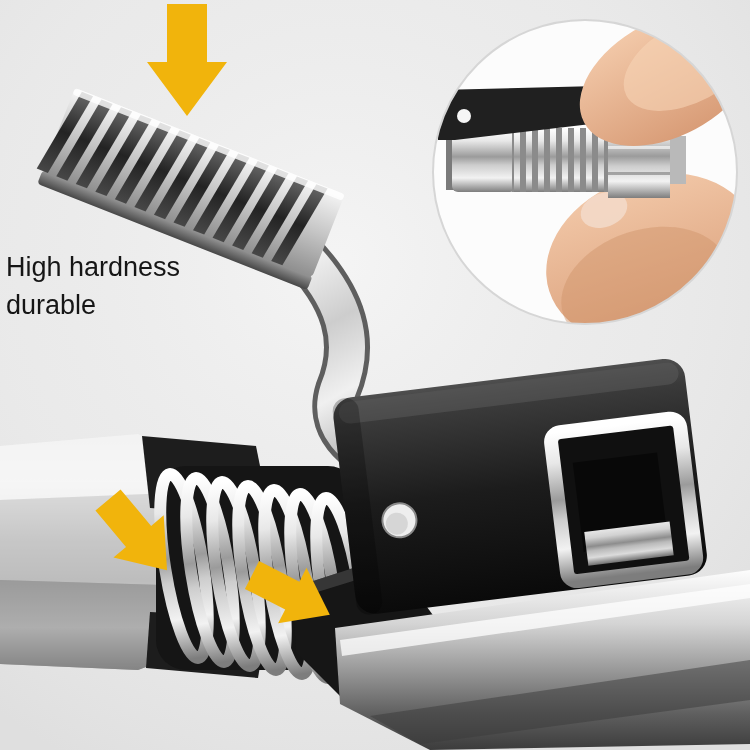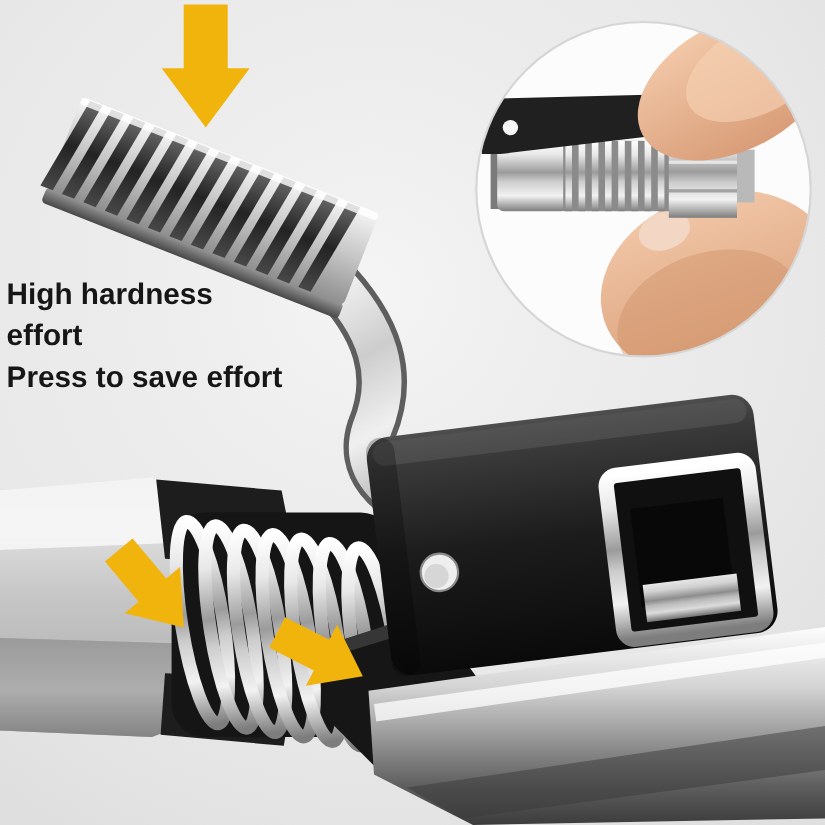--- a/index.html
+++ b/index.html
@@ -12,21 +12,20 @@
   }
   .stage svg{position:absolute;left:0;top:0;}
   .annotation{
     position:absolute;
     left:6px;top:248px;
     font-size:27px;
     line-height:38px;
     color:#161616;
     letter-spacing:0;
     white-space:nowrap;
-    font-weight:bold;
   }
 </style>
 </head>
 <body>
 
 <div class="stage">
 
 <svg width="750" height="750" viewBox="0 0 750 750">
   <defs>
     <radialGradient id="vignette" cx="45%" cy="35%" r="75%">
@@ -210,17 +209,16 @@
     </g>
   </g>
 
   <use href="#arrowShape" transform="translate(187,4)" fill="#f1b40c"></use>
   <use href="#arrowShape" transform="translate(108,500) rotate(-40) scale(0.82)" fill="#f1b40c"></use>
   <use href="#arrowShape" transform="translate(252,575) rotate(-63) scale(0.78)" fill="#f1b40c"></use>
 </svg>
 
   <div class="annotation">
     <div>High hardness</div>
-    <div>effort</div>
-    <div>Press to save effort</div>
+    <div>durable</div>
   </div>
 
 </div>
 
 </body></html>

